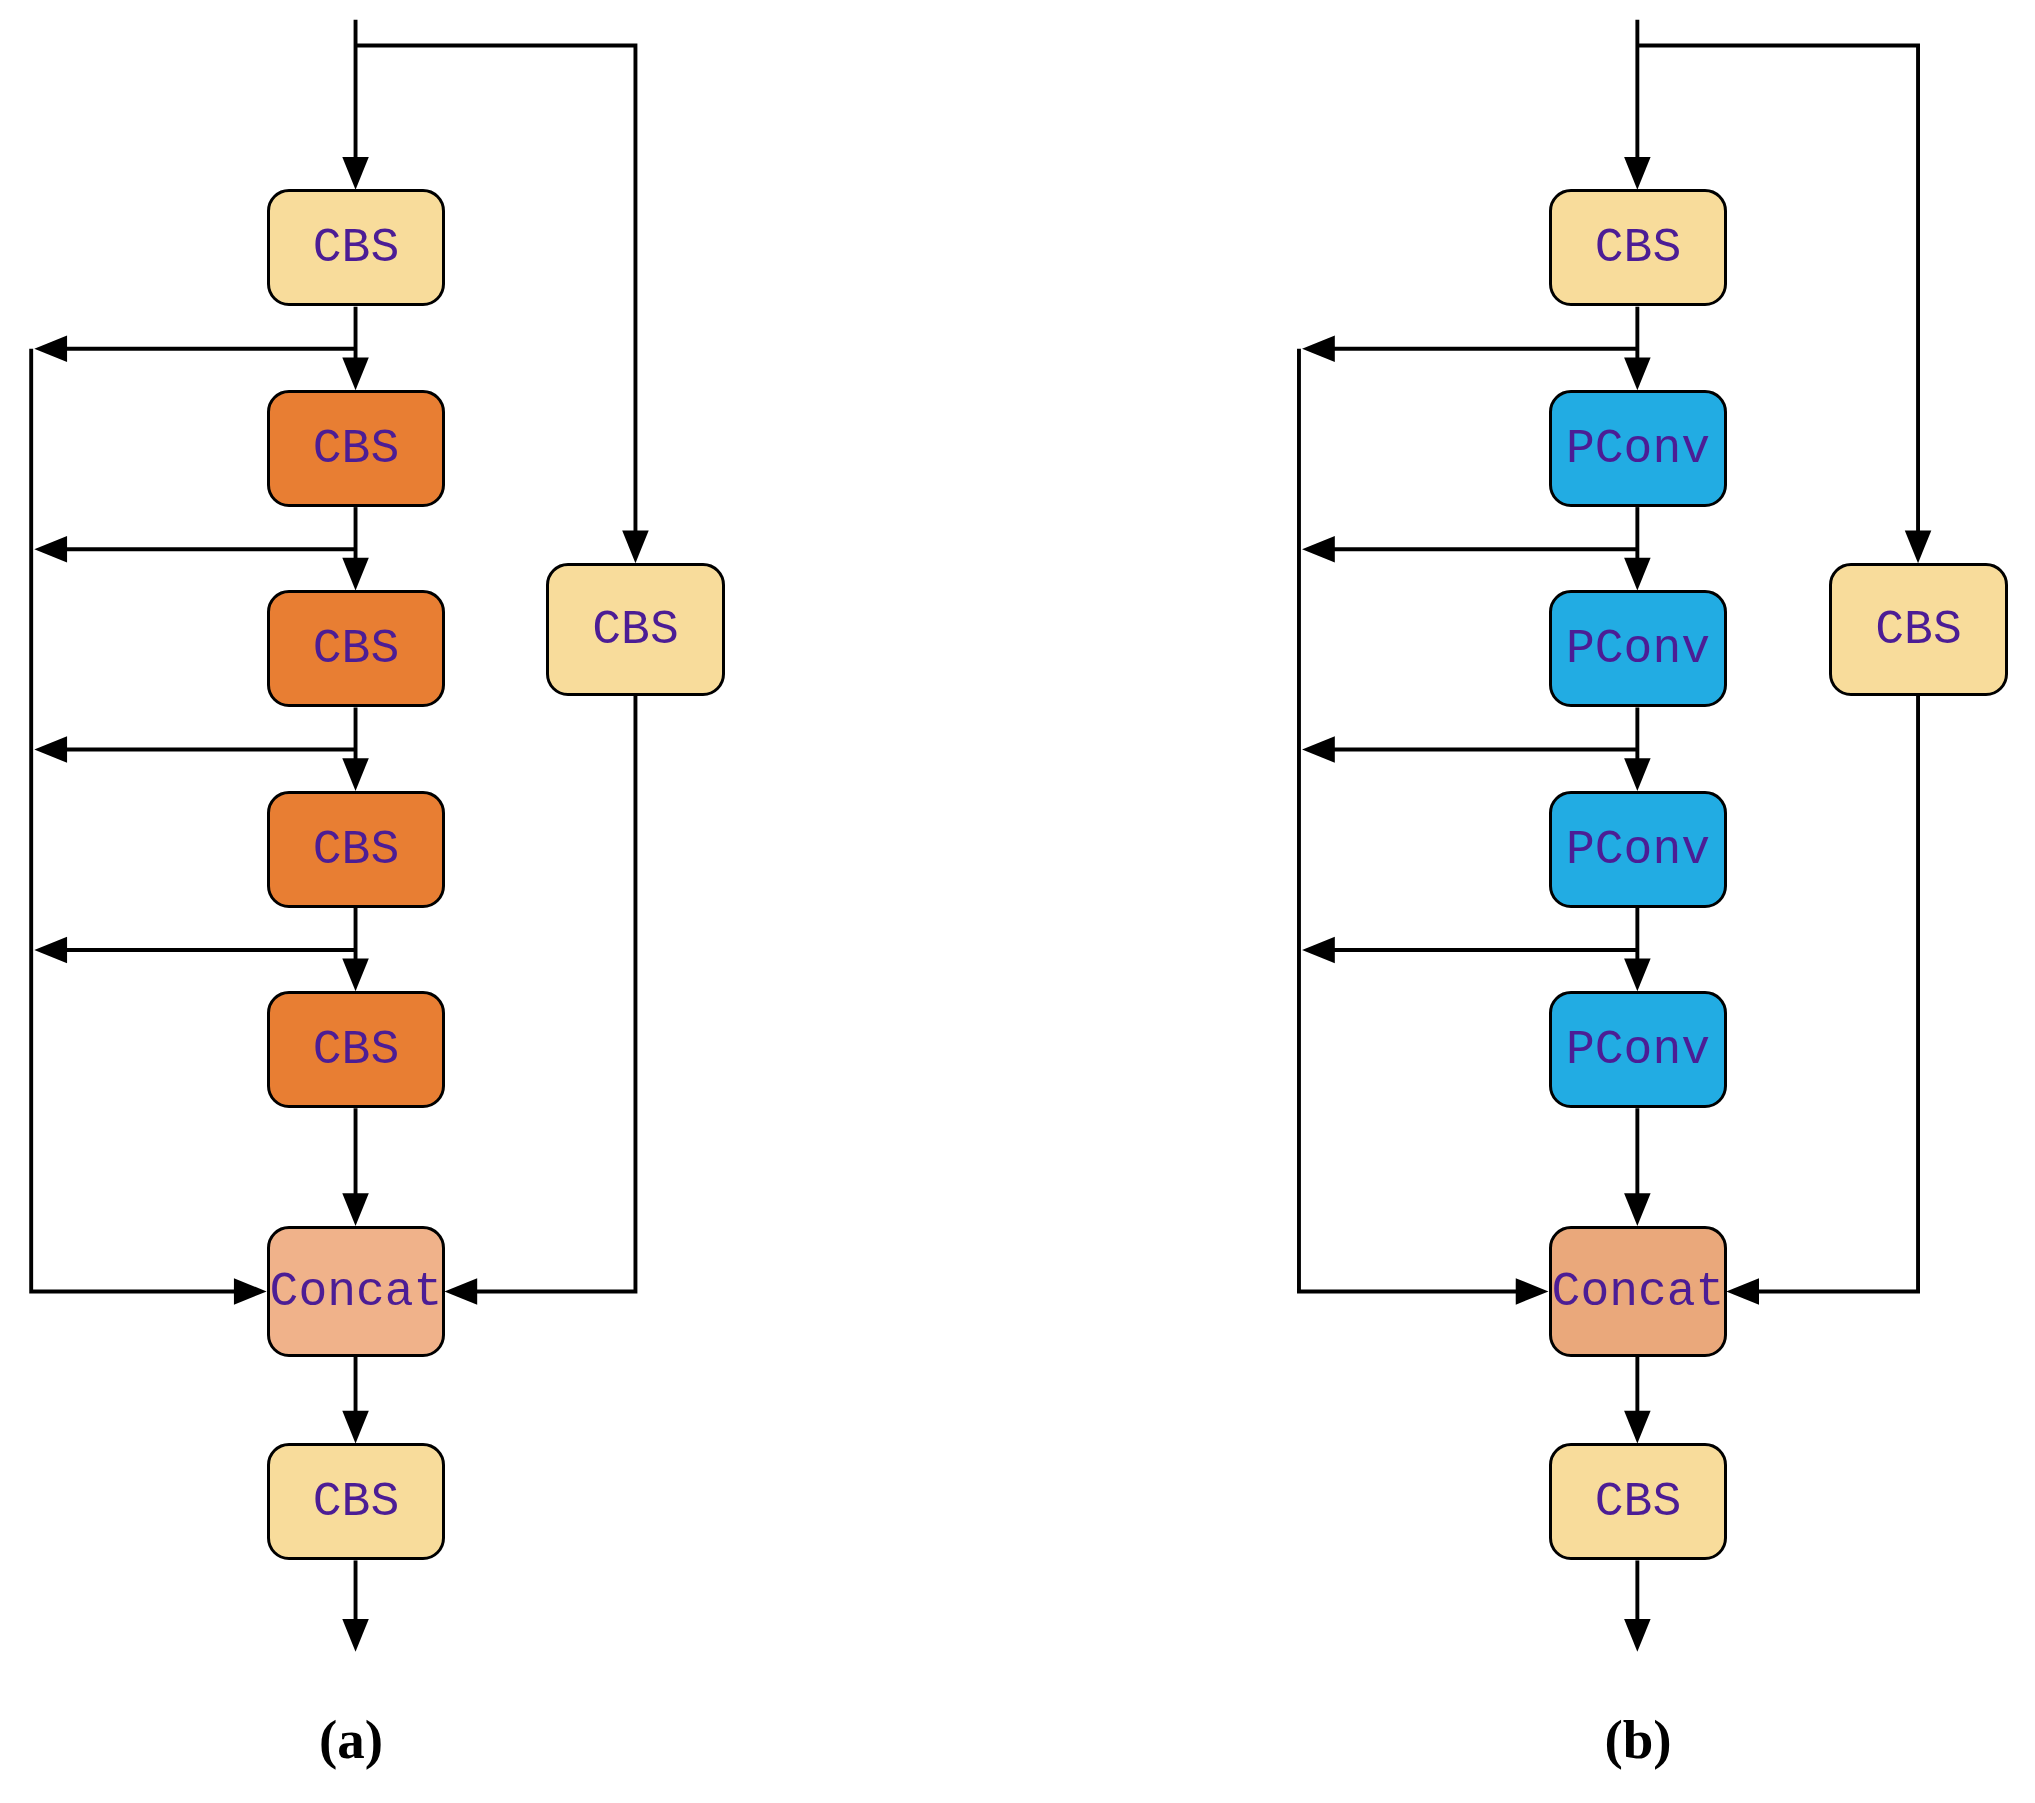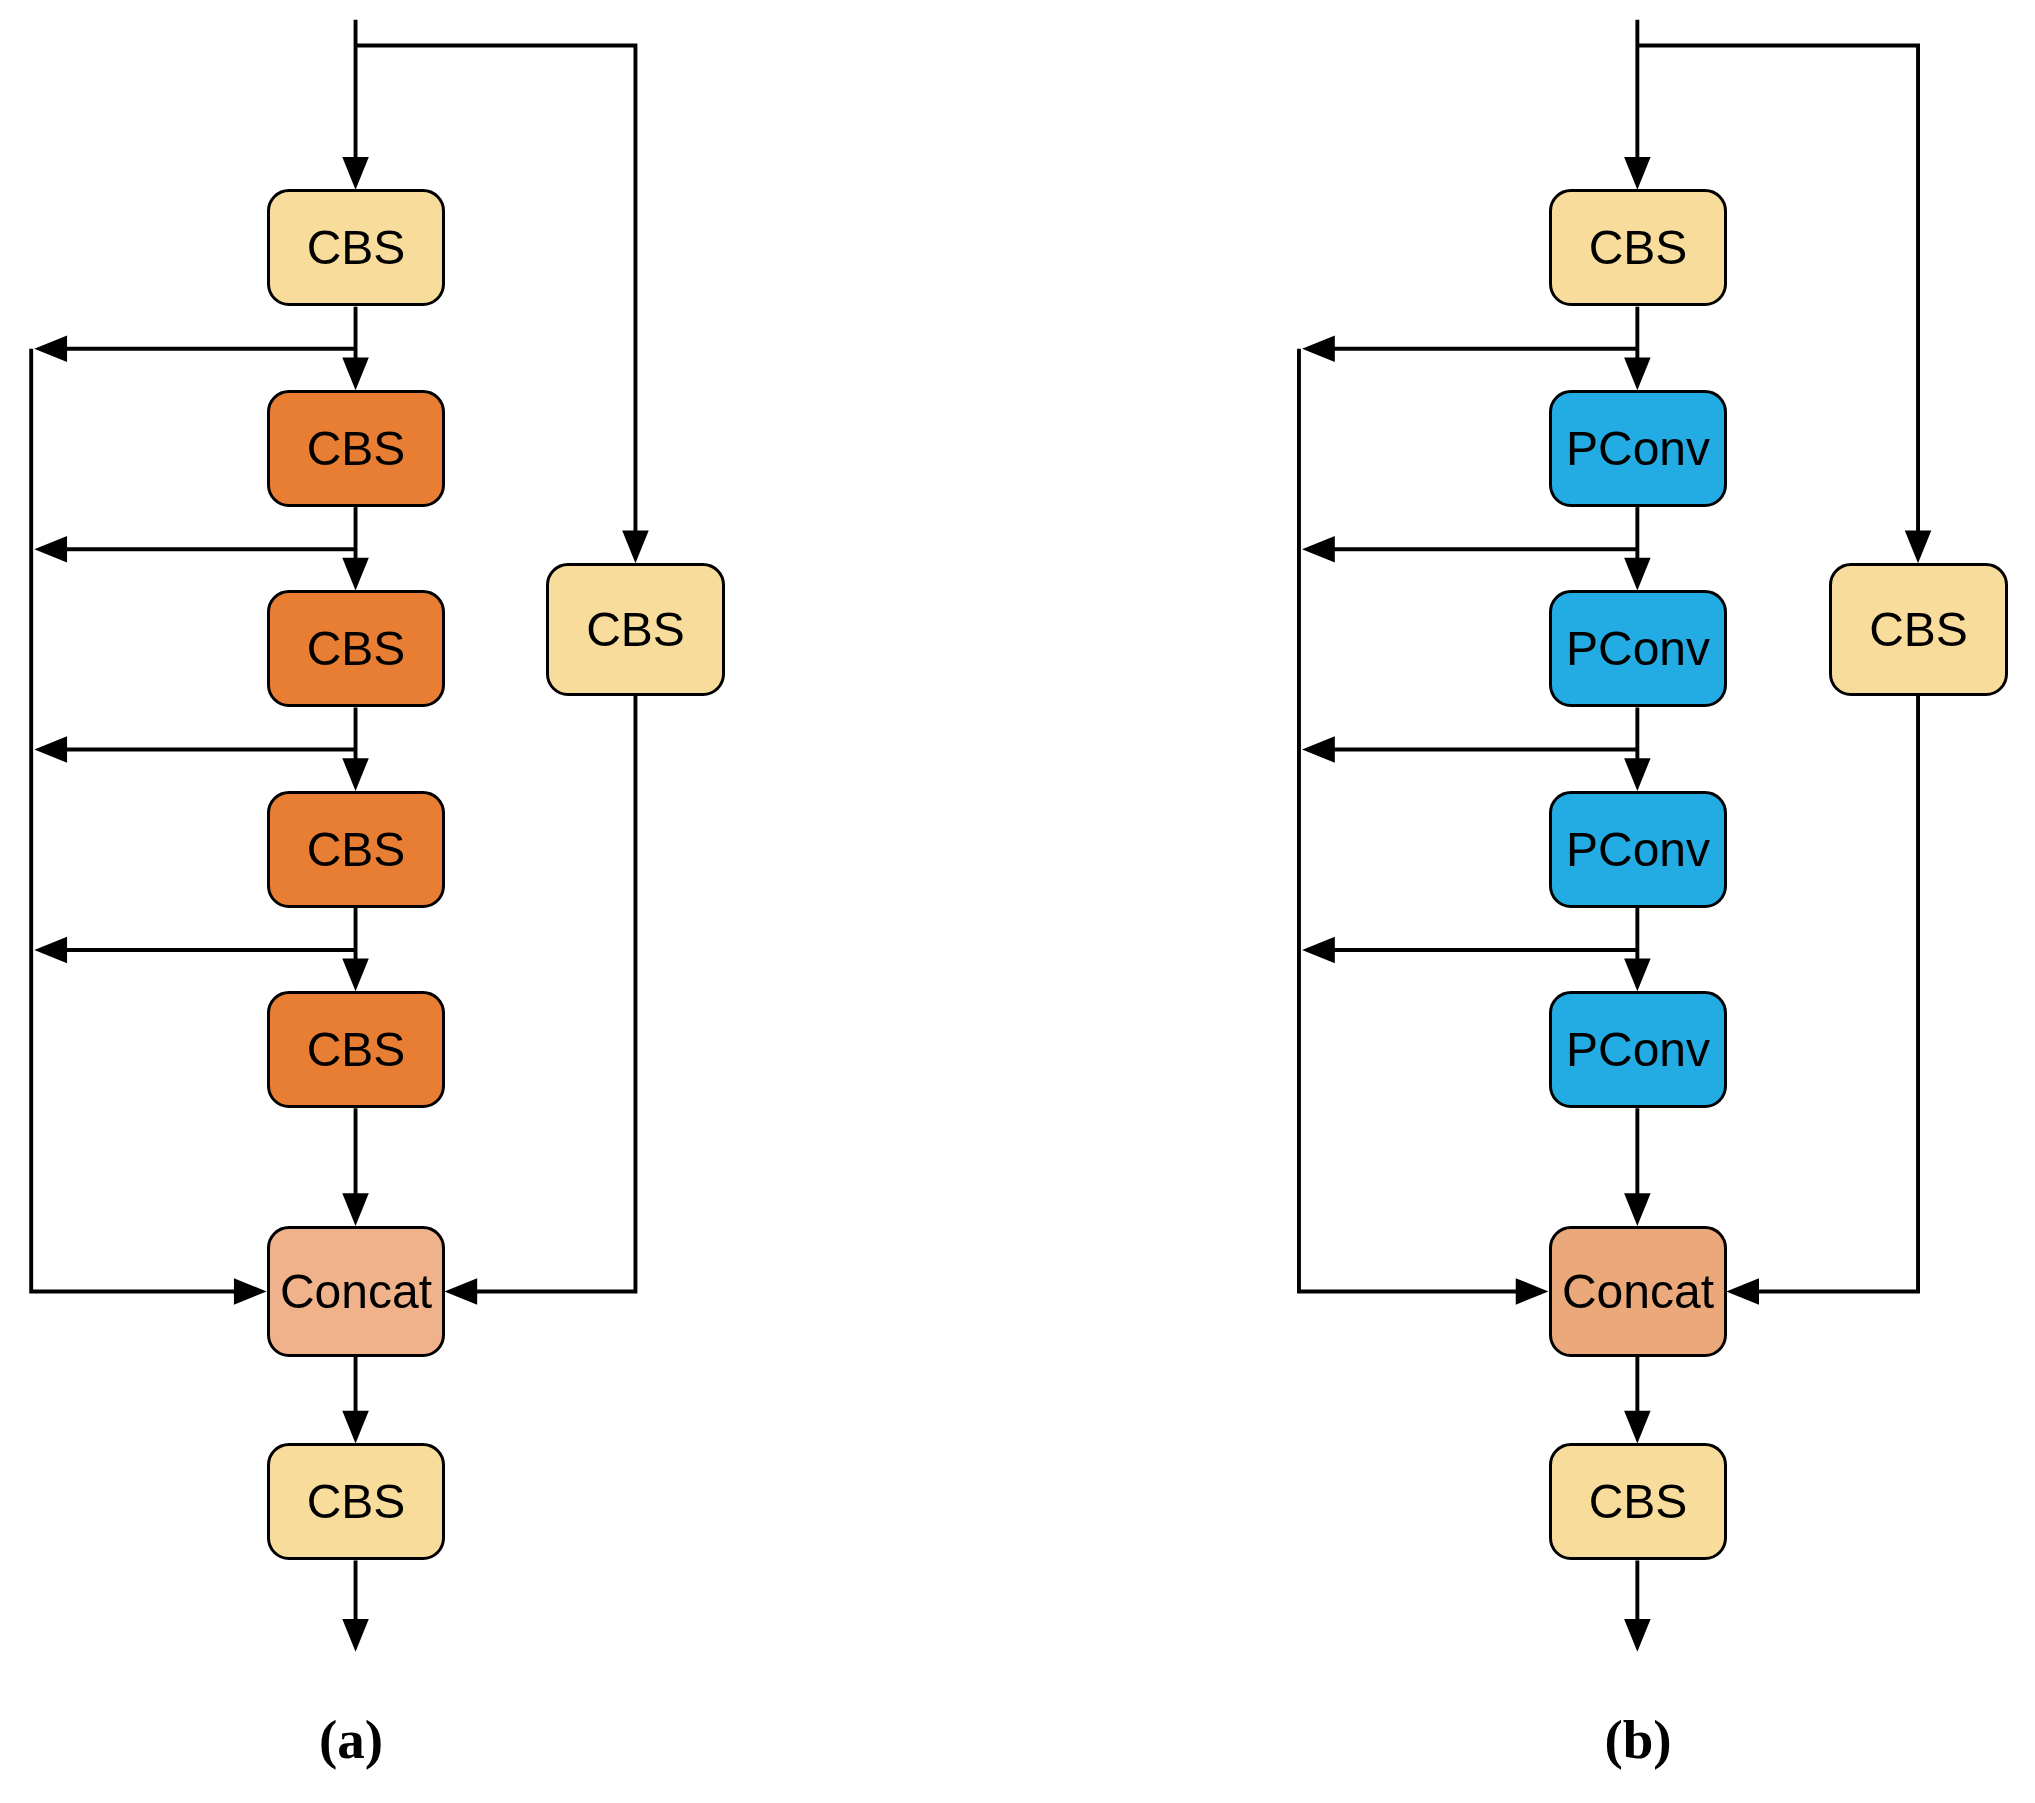--- a/index.html
+++ b/index.html
@@ -30,23 +30,23 @@
     z-index: 2;
   }
   .node {
     position: absolute;
     box-sizing: border-box;
     border: 3.1px solid #000000;
     border-radius: 22px;
     display: flex;
     align-items: center;
     justify-content: center;
-    font-family: Liberation Sans, sans-serif;
+    font-family: Liberation Mono, monospace;
     font-size: 48px;
-    color: #000000;
+    color: #4c1d95;
     line-height: 1;
     white-space: nowrap;
   }
   .caption {
     position: absolute;
     z-index: 3;
     width: 250px;
     top: 1708px;
     text-align: center;
     font-family: "Liberation Serif", serif;

